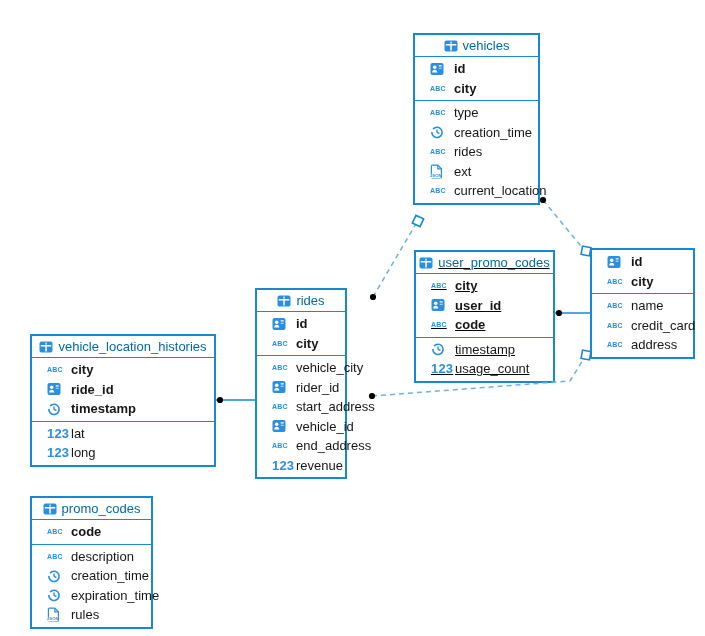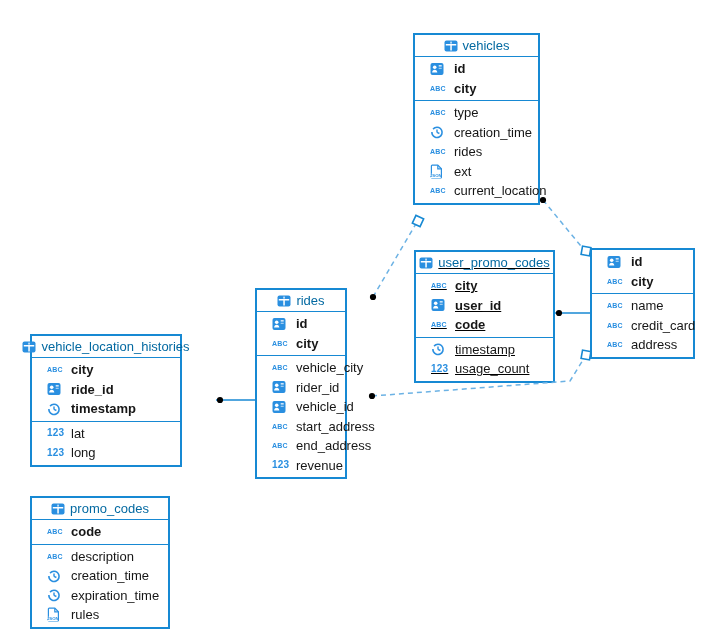--- a/index.html
+++ b/index.html
@@ -15,21 +15,21 @@
             font-size:13px;color:#0369a1;white-space:nowrap;}
   .t-section{padding:2px 0;}
   .t-section.keys{border-bottom:1.5px solid var(--line);}
   .t-row{height:19.5px;display:flex;align-items:center;gap:5px;padding:0 15px;
          font-size:13px;color:#161616;white-space:nowrap;}
   .t-row.pk{font-weight:700;}
   .icon-slot{width:19px;min-width:19px;display:flex;align-items:center;
              justify-content:flex-start;}
   .ticon{font-weight:700;color:var(--iconblue);line-height:1;}
   .ticon.abc{font-size:7px;letter-spacing:.2px;}
-  .ticon.num{font-size:10px;letter-spacing:.2px;}
+  .ticon.num{font-size:13px;letter-spacing:.2px;}
 </style>
 </head>
 <body style="--line: #1789d3; --iconblue: #2a8fe0;">
 
 <div id="canvas">
     <div class="table-node" style="left: 413px; top: 33px; width: 127px;">
       <div class="t-header">
         <span class="icon-slot" style="width:14px;min-width:14px">
           <svg width="14" height="12" viewBox="0 0 14 12">
             <rect x="0.5" y="0.5" width="13" height="11" rx="2" fill="#2a8fe0"></rect>
@@ -247,51 +247,51 @@
               <circle cx="4.7" cy="5.3" r="1.8" fill="#fff"></circle>
               <path d="M2.1 10.6c0-1.9 1.2-2.9 2.6-2.9s2.6 1 2.6 2.9z" fill="#fff"></path>
               <rect x="8.7" y="3.2" width="3" height="1.3" fill="#fff" opacity=".95"></rect>
               <rect x="8.7" y="5.7" width="3" height="1.3" fill="#fff" opacity=".55"></rect>
             </svg>
           </span>
           <span>rider_id</span>
         </div>
         <div class="t-row">
           <span class="icon-slot">
+            <span class="ticon abc">ABC</span>
+          </span>
+          <span>start_address</span>
+        </div>
+        <div class="t-row">
+          <span class="icon-slot">
             <svg width="14" height="14" viewBox="0 0 14 14">
               <rect x="0.5" y="1" width="13" height="12" rx="2" fill="#2a8fe0"></rect>
               <circle cx="4.7" cy="5.3" r="1.8" fill="#fff"></circle>
               <path d="M2.1 10.6c0-1.9 1.2-2.9 2.6-2.9s2.6 1 2.6 2.9z" fill="#fff"></path>
               <rect x="8.7" y="3.2" width="3" height="1.3" fill="#fff" opacity=".95"></rect>
               <rect x="8.7" y="5.7" width="3" height="1.3" fill="#fff" opacity=".55"></rect>
             </svg>
           </span>
           <span>vehicle_id</span>
         </div>
         <div class="t-row">
           <span class="icon-slot">
             <span class="ticon abc">ABC</span>
           </span>
-          <span>start_address</span>
-        </div>
-        <div class="t-row">
-          <span class="icon-slot">
-            <span class="ticon abc">ABC</span>
-          </span>
           <span>end_address</span>
         </div>
         <div class="t-row">
           <span class="icon-slot">
             <span class="ticon num">123</span>
           </span>
           <span>revenue</span>
         </div>
       </div>
     </div>
-    <div class="table-node" style="left: 30px; top: 334px; width: 152px; text-align: center;">
+    <div class="table-node" style="left: 30px; top: 334px; width: 186px; text-align: center;">
       <div class="t-header">
         <span class="icon-slot" style="width:14px;min-width:14px">
           <svg width="14" height="12" viewBox="0 0 14 12">
             <rect x="0.5" y="0.5" width="13" height="11" rx="2" fill="#2a8fe0"></rect>
             <rect x="1.8" y="4" width="10.4" height="1.5" fill="#fff"></rect>
             <rect x="6.3" y="4" width="1.5" height="6.5" fill="#fff"></rect>
             <rect x="6.3" y="1.6" width="1.5" height="2" fill="#fff" opacity=".85"></rect>
           </svg>
         </span>
         <span>vehicle_location_histories</span>
@@ -334,21 +334,21 @@
           <span>lat</span>
         </div>
         <div class="t-row">
           <span class="icon-slot">
             <span class="ticon num">123</span>
           </span>
           <span>long</span>
         </div>
       </div>
     </div>
-    <div class="table-node" style="left: 30px; top: 496px; width: 140px;">
+    <div class="table-node" style="left: 30px; top: 496px; width: 123px;">
       <div class="t-header">
         <span class="icon-slot" style="width:14px;min-width:14px">
           <svg width="14" height="12" viewBox="0 0 14 12">
             <rect x="0.5" y="0.5" width="13" height="11" rx="2" fill="#2a8fe0"></rect>
             <rect x="1.8" y="4" width="10.4" height="1.5" fill="#fff"></rect>
             <rect x="6.3" y="4" width="1.5" height="6.5" fill="#fff"></rect>
             <rect x="6.3" y="1.6" width="1.5" height="2" fill="#fff" opacity=".85"></rect>
           </svg>
         </span>
         <span>promo_codes</span>

